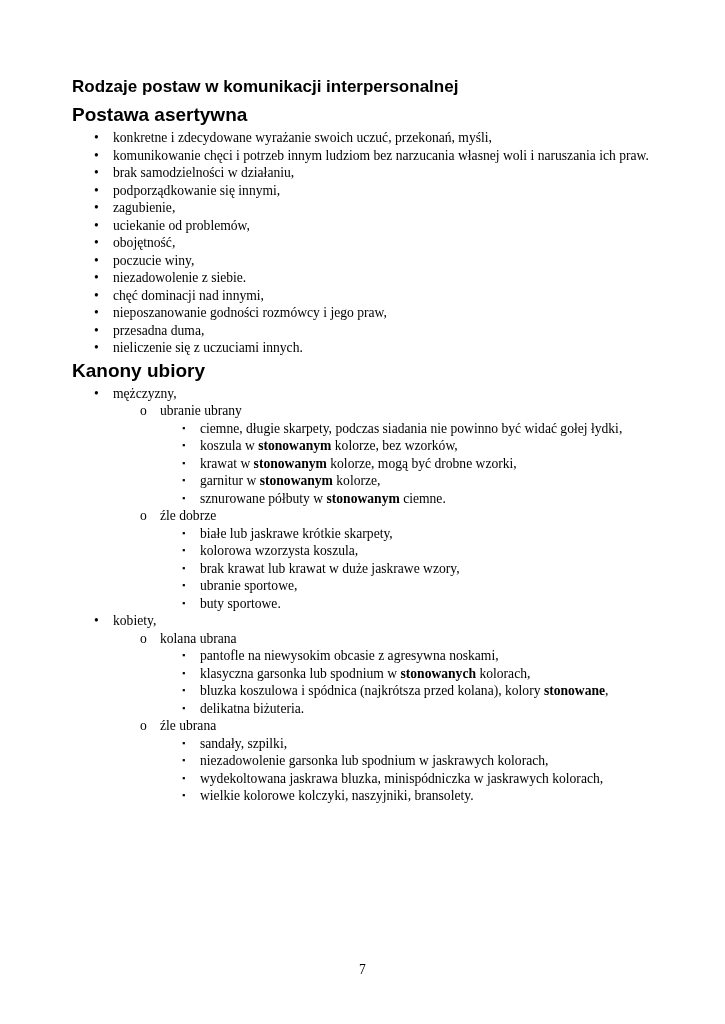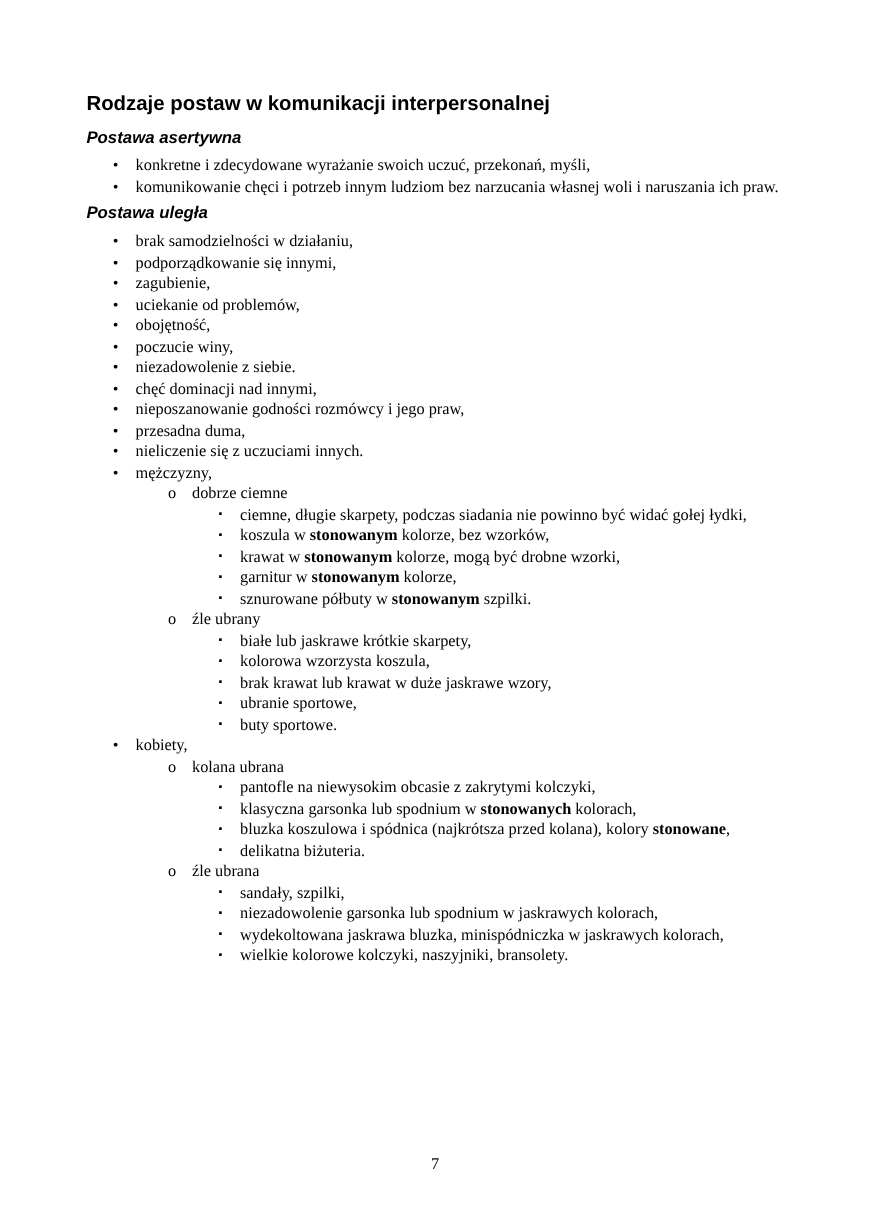--- a/index.html
+++ b/index.html
@@ -27,22 +27,21 @@
   .doc-title {
     font-family: "Liberation Sans", "DejaVu Sans", sans-serif;
     font-weight: bold;
     font-size: 17px;
     line-height: 21px;
     margin: 0 0 8px 0;
   }
   .section-heading {
     font-family: "Liberation Sans", "DejaVu Sans", sans-serif;
     font-weight: bold;
-    font-style: italic;
-    font-size: 14px;
+    font-size: 19px;
     line-height: 19px;
     margin: 4px 0 5px 0;
   }
   .item {
     display: flex;
     align-items: flex-start;
   }
   .item .marker {
     flex: 0 0 auto;
     text-align: left;
@@ -75,21 +74,20 @@
     <div id="sections">
         <h2 class="section-heading">Postawa asertywna</h2>
         <div class="item l1">
           <span class="marker">•</span>
           <span class="text"><span>konkretne i zdecydowane wyrażanie swoich uczuć, przekonań, myśli,</span></span>
         </div>
         <div class="item l1">
           <span class="marker">•</span>
           <span class="text"><span>komunikowanie chęci i potrzeb innym ludziom bez narzucania własnej woli i naruszania ich praw.</span></span>
         </div>
-        <h2 class="section-heading">Postawa uległa</h2>
         <div class="item l1">
           <span class="marker">•</span>
           <span class="text"><span>brak samodzielności w działaniu,</span></span>
         </div>
         <div class="item l1">
           <span class="marker">•</span>
           <span class="text"><span>podporządkowanie się innymi,</span></span>
         </div>
         <div class="item l1">
           <span class="marker">•</span>
@@ -120,51 +118,52 @@
           <span class="text"><span>nieposzanowanie godności rozmówcy i jego praw,</span></span>
         </div>
         <div class="item l1">
           <span class="marker">•</span>
           <span class="text"><span>przesadna duma,</span></span>
         </div>
         <div class="item l1">
           <span class="marker">•</span>
           <span class="text"><span>nieliczenie się z uczuciami innych.</span></span>
         </div>
+        <h2 class="section-heading">Kanony ubiory</h2>
         <div class="item l1">
           <span class="marker">•</span>
           <span class="text"><span>mężczyzny,</span></span>
         </div>
         <div class="item l2">
           <span class="marker">o</span>
-          <span class="text"><span>dobrze ciemne</span></span>
+          <span class="text"><span>ubranie ubrany</span></span>
         </div>
         <div class="item l3">
           <span class="marker">▪</span>
           <span class="text"><span>ciemne, długie skarpety, podczas siadania nie powinno być widać gołej łydki,</span></span>
         </div>
         <div class="item l3">
           <span class="marker">▪</span>
           <span class="text"><span>koszula w </span><span class="b">stonowanym</span><span> kolorze, bez wzorków,</span></span>
         </div>
         <div class="item l3">
           <span class="marker">▪</span>
           <span class="text"><span>krawat w </span><span class="b">stonowanym</span><span> kolorze, mogą być drobne wzorki,</span></span>
         </div>
         <div class="item l3">
           <span class="marker">▪</span>
           <span class="text"><span>garnitur w </span><span class="b">stonowanym</span><span> kolorze,</span></span>
         </div>
         <div class="item l3">
           <span class="marker">▪</span>
-          <span class="text"><span>sznurowane półbuty w </span><span class="b">stonowanym</span><span> szpilki.</span></span>
-        </div>
-        <div class="item l2">
-          <span class="marker">o</span>
-          <span class="text"><span>źle ubrany</span></span>
+          <span class="text"><span>sznurowane półbuty w </span><span class="b">stonowanym</span><span> ciemne.</span></span>
+        </div>
+        <div class="item l2">
+          <span class="marker">o</span>
+          <span class="text"><span>źle dobrze</span></span>
         </div>
         <div class="item l3">
           <span class="marker">▪</span>
           <span class="text"><span>białe lub jaskrawe krótkie skarpety,</span></span>
         </div>
         <div class="item l3">
           <span class="marker">▪</span>
           <span class="text"><span>kolorowa wzorzysta koszula,</span></span>
         </div>
         <div class="item l3">
@@ -182,21 +181,21 @@
         <div class="item l1">
           <span class="marker">•</span>
           <span class="text"><span>kobiety,</span></span>
         </div>
         <div class="item l2">
           <span class="marker">o</span>
           <span class="text"><span>kolana ubrana</span></span>
         </div>
         <div class="item l3">
           <span class="marker">▪</span>
-          <span class="text"><span>pantofle na niewysokim obcasie z zakrytymi kolczyki,</span></span>
+          <span class="text"><span>pantofle na niewysokim obcasie z agresywna noskami,</span></span>
         </div>
         <div class="item l3">
           <span class="marker">▪</span>
           <span class="text"><span>klasyczna garsonka lub spodnium w </span><span class="b">stonowanych</span><span> kolorach,</span></span>
         </div>
         <div class="item l3">
           <span class="marker">▪</span>
           <span class="text"><span>bluzka koszulowa i spódnica (najkrótsza przed kolana), kolory </span><span class="b">stonowane</span><span>,</span></span>
         </div>
         <div class="item l3">

